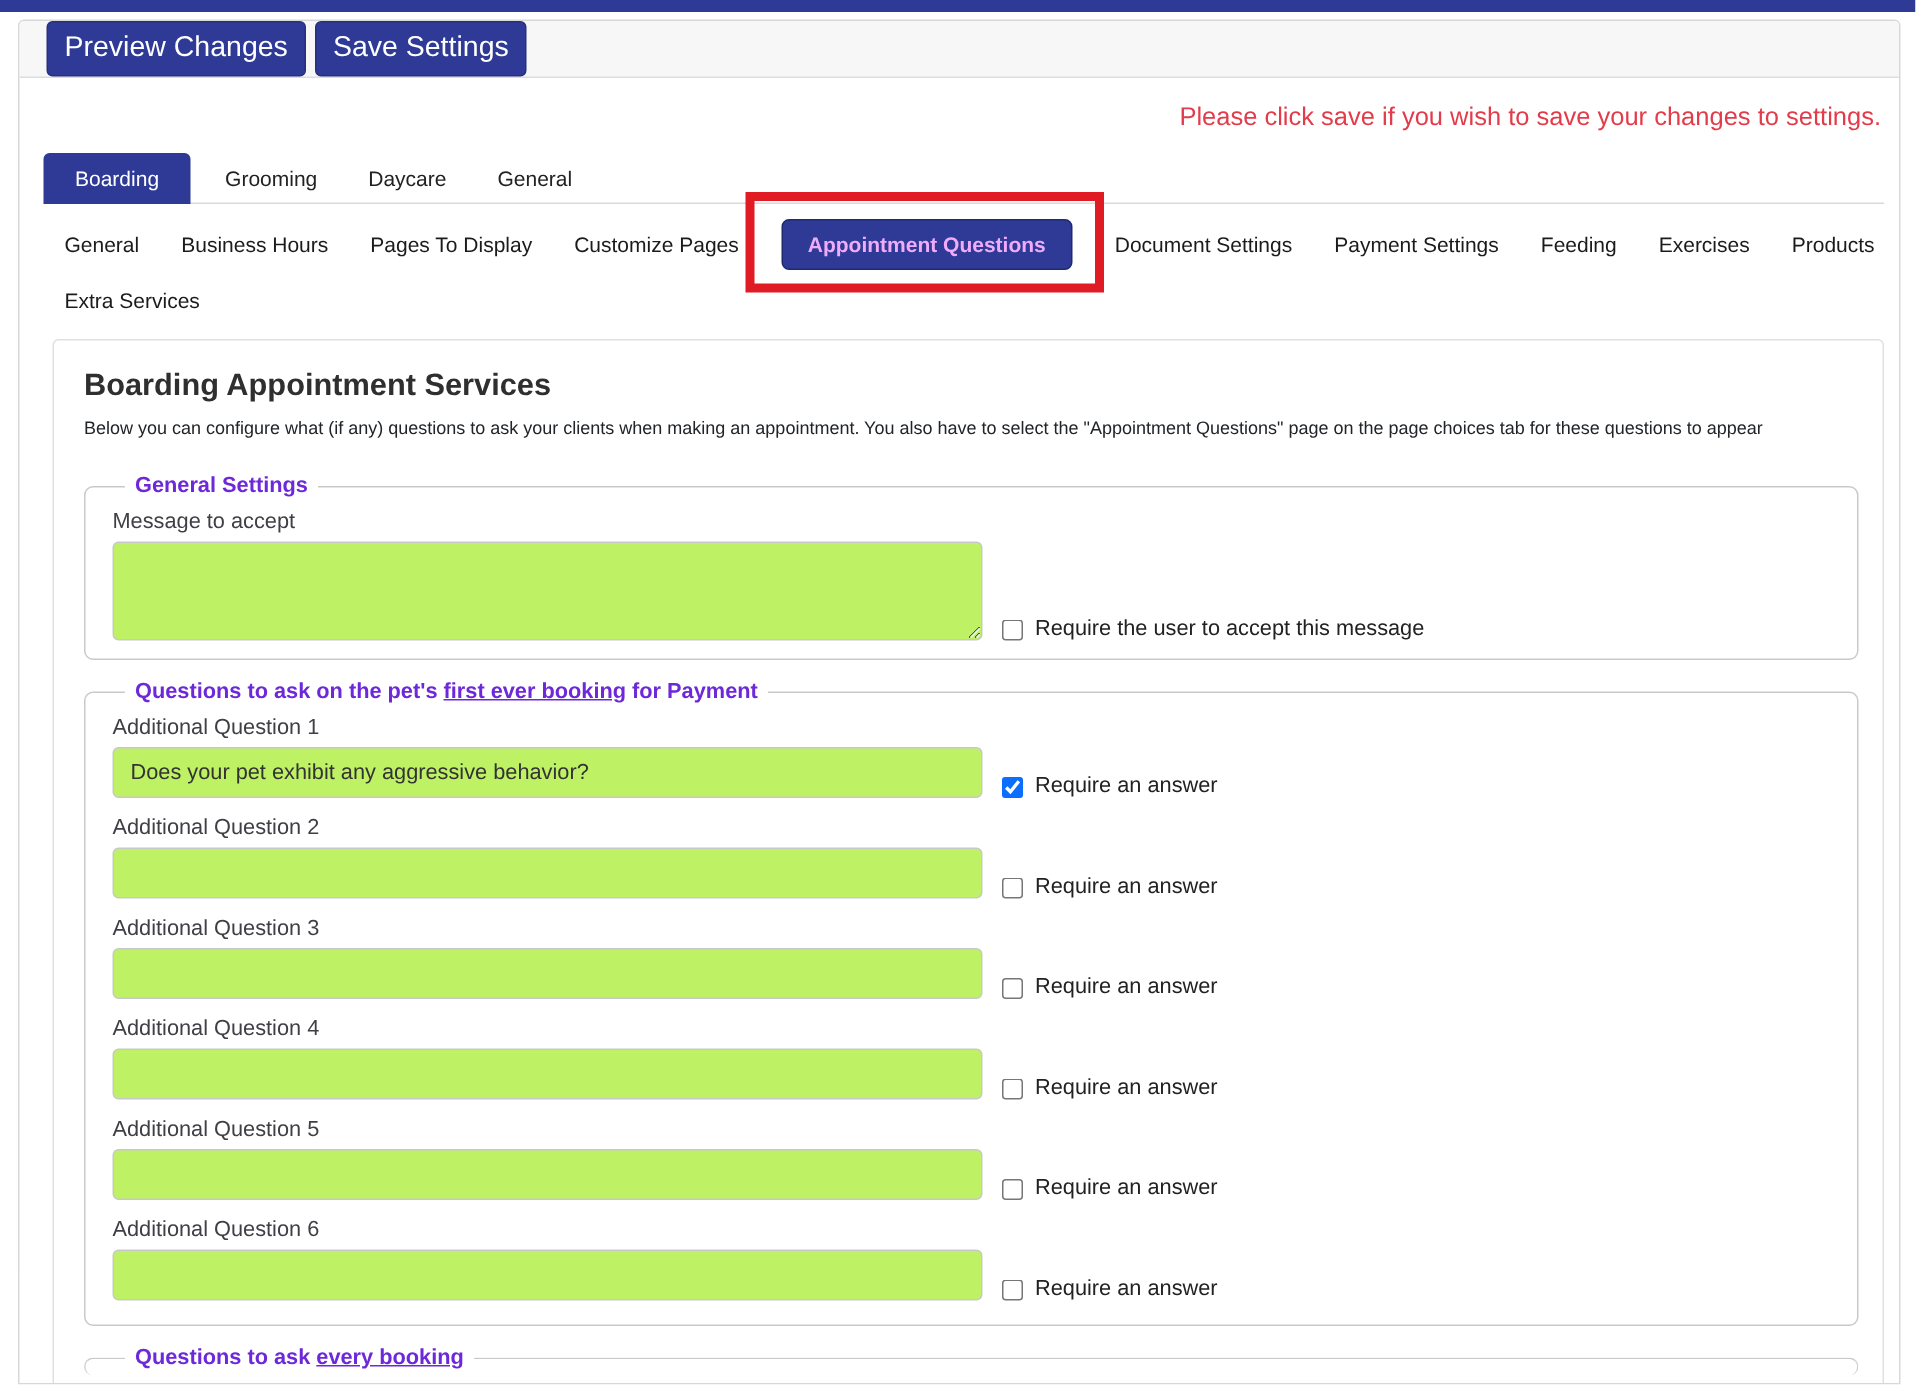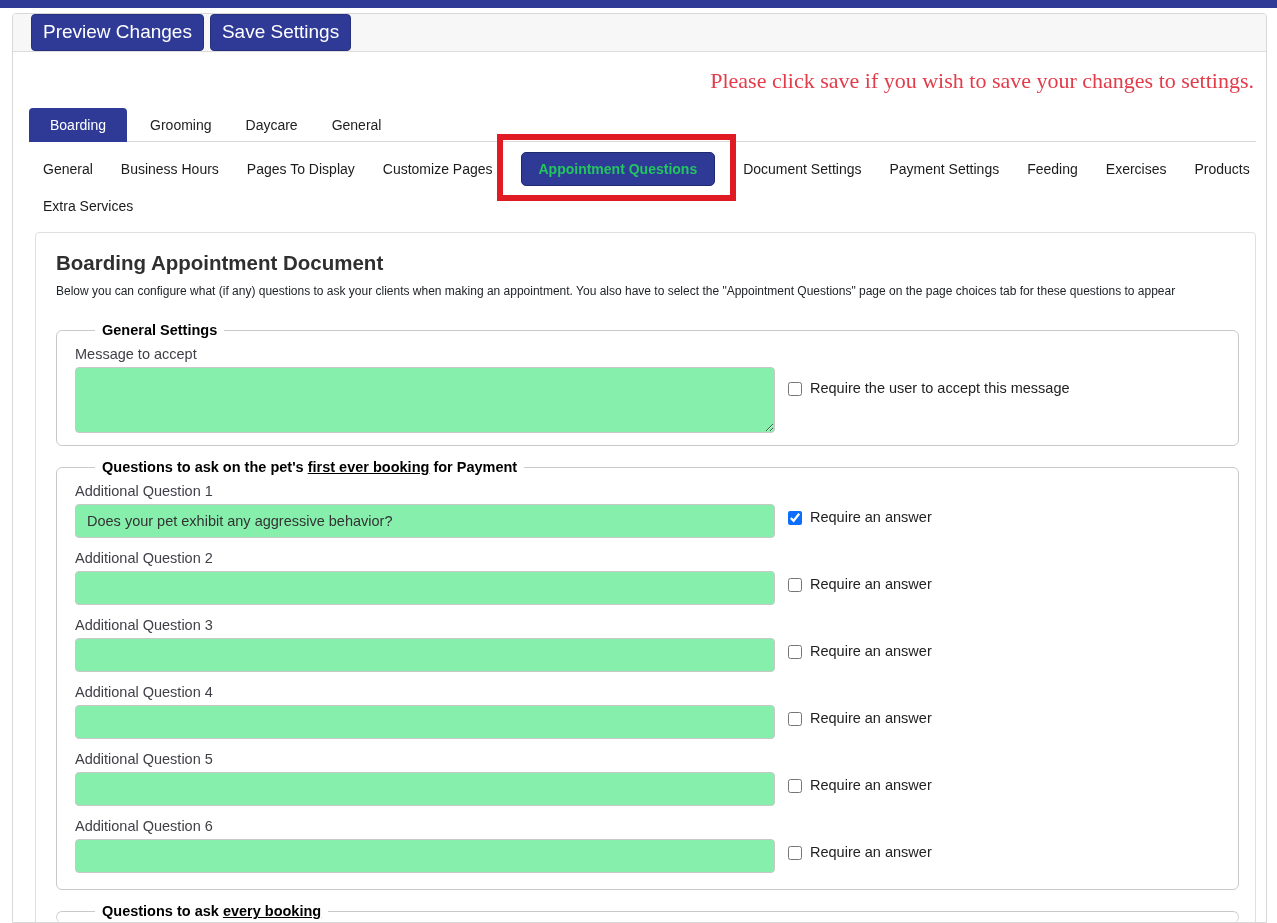--- a/index.html
+++ b/index.html
@@ -31,23 +31,22 @@
   .header-buttons { display: flex; gap: 6px; }
   .btn {
     background: #2e3a96; color: #fff; border: 1px solid #27307d;
     border-radius: 4px; font-size: 19px; padding: 5px 11px;
     font-family: inherit; cursor: pointer; line-height: 1.3;
   }
 
   .card-body { padding: 8px 10px 0 16px; }
 
   .warning {
-    text-align: right; color: #e23c4b; font-size: 22px;
+    text-align: right; color: #e23c4b; font-size: 17px;
     margin: 8px 2px 14px 0;
-    font-family: Liberation Serif, serif;
   }
 
   
   .main-tabs { display: flex; border-bottom: 1px solid #d9d9d9; padding-left: 0; }
   .main-tab {
     padding: 9px 11px; margin-right: 12px; font-size: 14px; color: #222;
     cursor: pointer; text-decoration: none; white-space: nowrap; margin-bottom: -1px;
   }
   .main-tab.active {
     background: #2e3a96; color: #fff; font-weight: 400;
@@ -56,21 +55,21 @@
 
   
   .sub-tabs {
     display: flex; flex-wrap: wrap; align-items: center;
     column-gap: 28px; row-gap: 6px;
     padding: 10px 0 8px 14px; min-height: 74px;
   }
   .sub-tab { color: #1b1b1b; font-size: 14px; cursor: pointer; text-decoration: none; white-space: nowrap; }
   .sub-tab.active {
     position: relative;
-    background: #2e3a96; color: #22c55e; font-weight: 700;
+    background: #2e3a96; color: #f0abfc; font-weight: 700;
     border: 1px solid #1f2a6e; border-radius: 5px; padding: 8px 17px;
   }
   .flex-break { flex-basis: 100%; height: 0; }
   .annotation-box {
     position: absolute; top: -19px; left: -25px; right: -22px; bottom: -16px;
     border: 6px solid #e01b24; pointer-events: none; z-index: 6;
   }
 
   
   .tab-pane {
@@ -79,31 +78,31 @@
     min-height: 690px;
   }
   .pane-title { font-size: 20.5px; font-weight: 700; color: #2f2f2f; margin: 6px 0 8px; }
   .pane-desc { font-size: 12px; color: #212529; line-height: 1.45; margin-bottom: 22px; max-width: 1215px; }
 
   fieldset {
     border: 1px solid #c9c9c9; border-radius: 6px;
     padding: 4px 16px 12px 18px; margin-bottom: 13px;
   }
   legend {
-    font-weight: 700; font-size: 14.5px; color: #000000;
-    padding: 0 7px; margin-left: 20px; width: auto;
+    font-weight: 700; font-size: 14.5px; color: #6d28d9;
+    padding: 0 7px; margin-left: 8px; width: auto;
   }
   legend .emph { font-weight: 800; text-decoration: underline; }
 
   .field-label { display: block; font-size: 14.5px; color: #3f3f46; margin: 4px 0 5px; }
-  .row-flex { display: flex; align-items: flex-start; }
+  .row-flex { display: flex; align-items: flex-end; }
   .text-input {
-    width: 700px; height: 34px; border: 1px solid #c8c8c8; border-radius: 4px;
+    width: 580px; height: 34px; border: 1px solid #c8c8c8; border-radius: 4px;
     font-family: inherit; font-size: 14.5px; color: #333; padding: 5px 11px;
-    background: #86efac; outline: none;
+    background: #bef264; outline: none;
   }
   textarea.text-input { height: 66px; resize: vertical; line-height: 1.35; }
   .chk-group { display: flex; align-items: flex-start; margin-left: 13px; padding-top: 5px; }
   .chk-group.tall { padding-top: 13px; }
   .chk-group input[type="checkbox"] {
     width: 14px; height: 14px; margin: 2px 0 0; accent-color: #0d6efd; cursor: pointer;
   }
   .chk-label { font-size: 14.5px; color: #222; margin-left: 8px; cursor: pointer; }
 
   .q-row { margin-bottom: 12px; }
@@ -143,21 +142,21 @@
         <a class="sub-tab">Document Settings</a>
         <a class="sub-tab">Payment Settings</a>
         <a class="sub-tab">Feeding</a>
         <a class="sub-tab">Exercises</a>
         <a class="sub-tab">Products</a>
         <div class="flex-break"></div>
         <a class="sub-tab">Extra Services</a>
       </nav>
 
     <div class="tab-pane">
-      <h2 class="pane-title">Boarding Appointment Document</h2>
+      <h2 class="pane-title">Boarding Appointment Services</h2>
       <p class="pane-desc">Below you can configure what (if any) questions to ask your clients when making an appointment. You also have to select the "Appointment Questions" page on the page choices tab for these questions to appear</p>
 
       <fieldset>
         <legend>General Settings</legend>
         <label class="field-label">Message to accept</label>
         <div class="row-flex">
           <textarea class="text-input" style=""></textarea>
           <div class="chk-group tall">
             <input type="checkbox" id="accept-chk" style="">
             <label for="accept-chk" class="chk-label">Require the user to accept this message</label>

